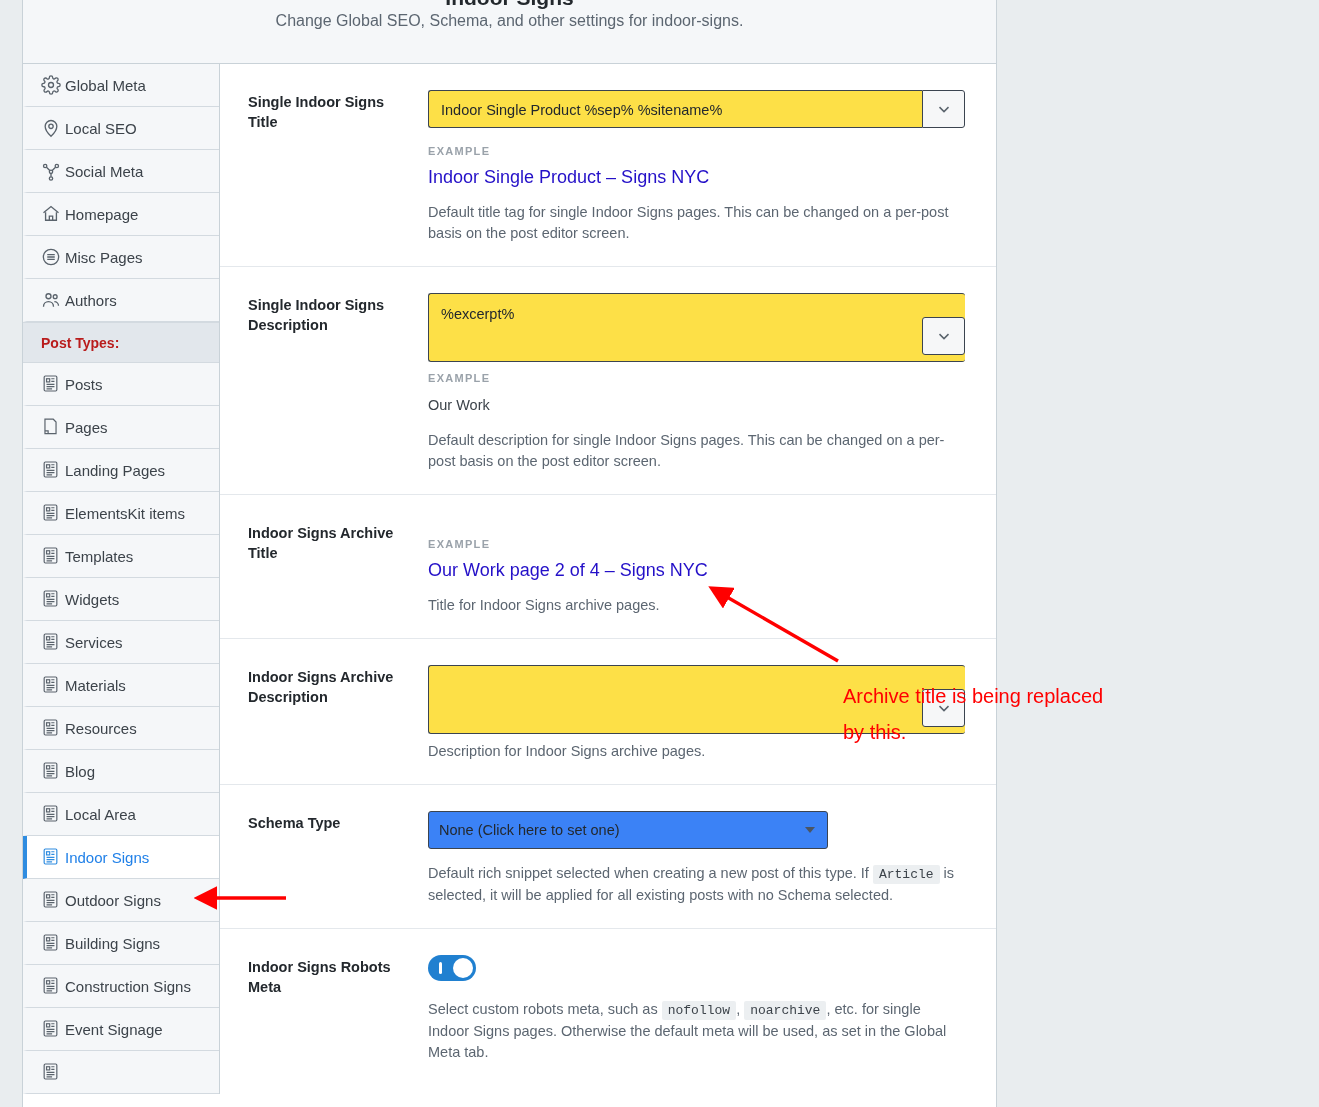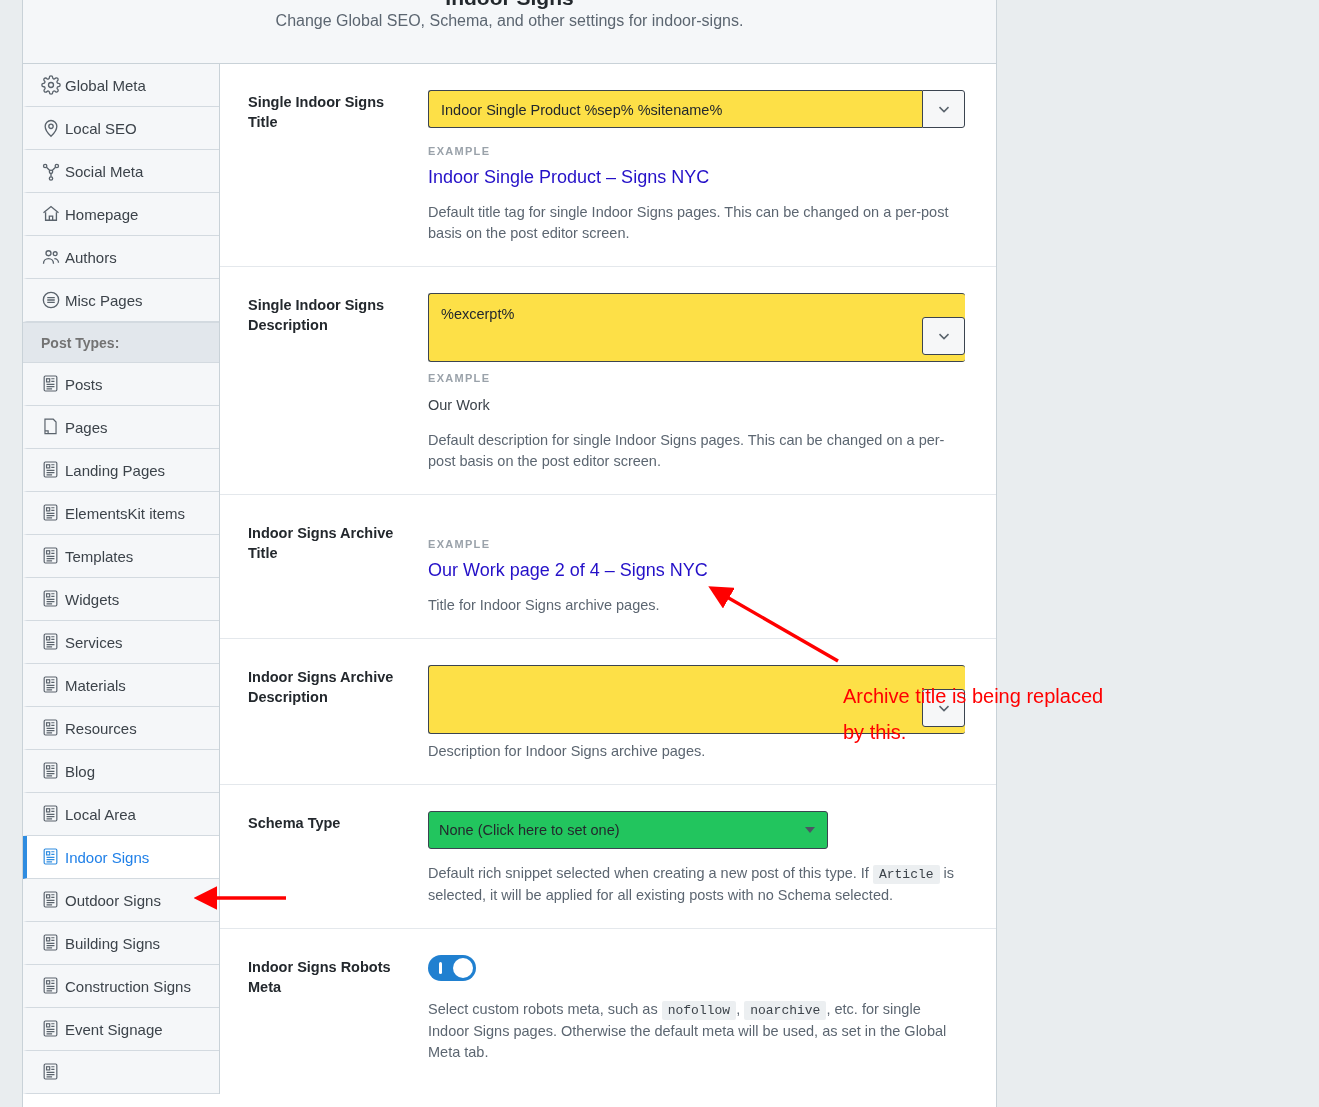--- a/index.html
+++ b/index.html
@@ -60,21 +60,21 @@
   .nav-item .ico svg { display:block; }
   .nav-item.active {
     background:#ffffff;
     border-left:4px solid #2f8ce0;
     color:#2080e8;
   }
   .nav-item.active .lbl { color:#2080e8; }
   .nav-group {
     height:41px; display:flex; align-items:center;
     padding:0 18px; font-size:14px; font-weight:bold;
-    color:#737373; background:#e2e7ec;
+    color:#b91c1c; background:#e2e7ec;
     border-bottom:1px solid #d3dae0;
     border-top:1px solid #d3dae0;
   }
 
   
   .content { flex:1 1 auto; background:#fff; padding:0; position:relative; }
   .row {
     display:flex; padding:26px 32px 22px 28px;
     border-bottom:1px solid #e4e8ec;
   }
@@ -135,21 +135,21 @@
   code.tag {
     font-family:"Liberation Mono", monospace;
     font-size:13px; background:#eceff1; color:#3c434a;
     padding:2px 6px; border-radius:2px;
   }
 
   
   select.schema {
     width:400px; height:38px;
     border:1px solid #3b4450; border-radius:3px;
-    background:#22c55e; color:#23282d;
+    background:#3b82f6; color:#23282d;
     font-size:14.5px; font-family:"Liberation Sans", sans-serif;
     padding:0 10px;
     -webkit-appearance:none; appearance:none;
   }
   .selwrap { position:relative; width:400px; }
   .selwrap .caret {
     position:absolute; right:13px; top:16px;
     width:0; height:0; pointer-events:none;
     border-left:5px solid transparent;
     border-right:5px solid transparent;
@@ -234,37 +234,37 @@
             <path d="M5.5 10v9.5h13V10"></path>
             <path d="M10 19.5v-5h4v5"></path>
           </svg>
         </span>
         <span class="lbl">Homepage</span>
       </div>
 
       <div class="nav-item">
         <span class="ico">
           <svg width="20" height="20" viewBox="0 0 24 24" fill="none" stroke="#5a636c" stroke-width="1.6">
+            <circle cx="12" cy="12" r="9.2"></circle>
+            <path d="M7.5 9.2h9M7.5 12h9M7.5 14.8h9"></path>
+          </svg>
+        </span>
+        <span class="lbl">Misc Pages</span>
+      </div>
+
+      <div class="nav-item">
+        <span class="ico">
+          <svg width="20" height="20" viewBox="0 0 24 24" fill="none" stroke="#5a636c" stroke-width="1.6">
             <circle cx="9" cy="7.5" r="3"></circle>
             <path d="M3 20c0-3.5 2.7-6 6-6s6 2.5 6 6"></path>
             <circle cx="17" cy="8" r="2.3"></circle>
             <path d="M16 14c2.8 0 5 2.2 5 5"></path>
           </svg>
         </span>
         <span class="lbl">Authors</span>
-      </div>
-
-      <div class="nav-item">
-        <span class="ico">
-          <svg width="20" height="20" viewBox="0 0 24 24" fill="none" stroke="#5a636c" stroke-width="1.6">
-            <circle cx="12" cy="12" r="9.2"></circle>
-            <path d="M7.5 9.2h9M7.5 12h9M7.5 14.8h9"></path>
-          </svg>
-        </span>
-        <span class="lbl">Misc Pages</span>
       </div>
 
       <div class="nav-group">
         <span>Post Types:</span>
       </div>
 
       <div class="nav-item">
         <span class="ico">
           <svg width="19" height="19" viewBox="0 0 24 24" fill="none" stroke="#5a636c" stroke-width="1.5">
             <rect x="4" y="2.5" width="16" height="19" rx="1.5"></rect>

